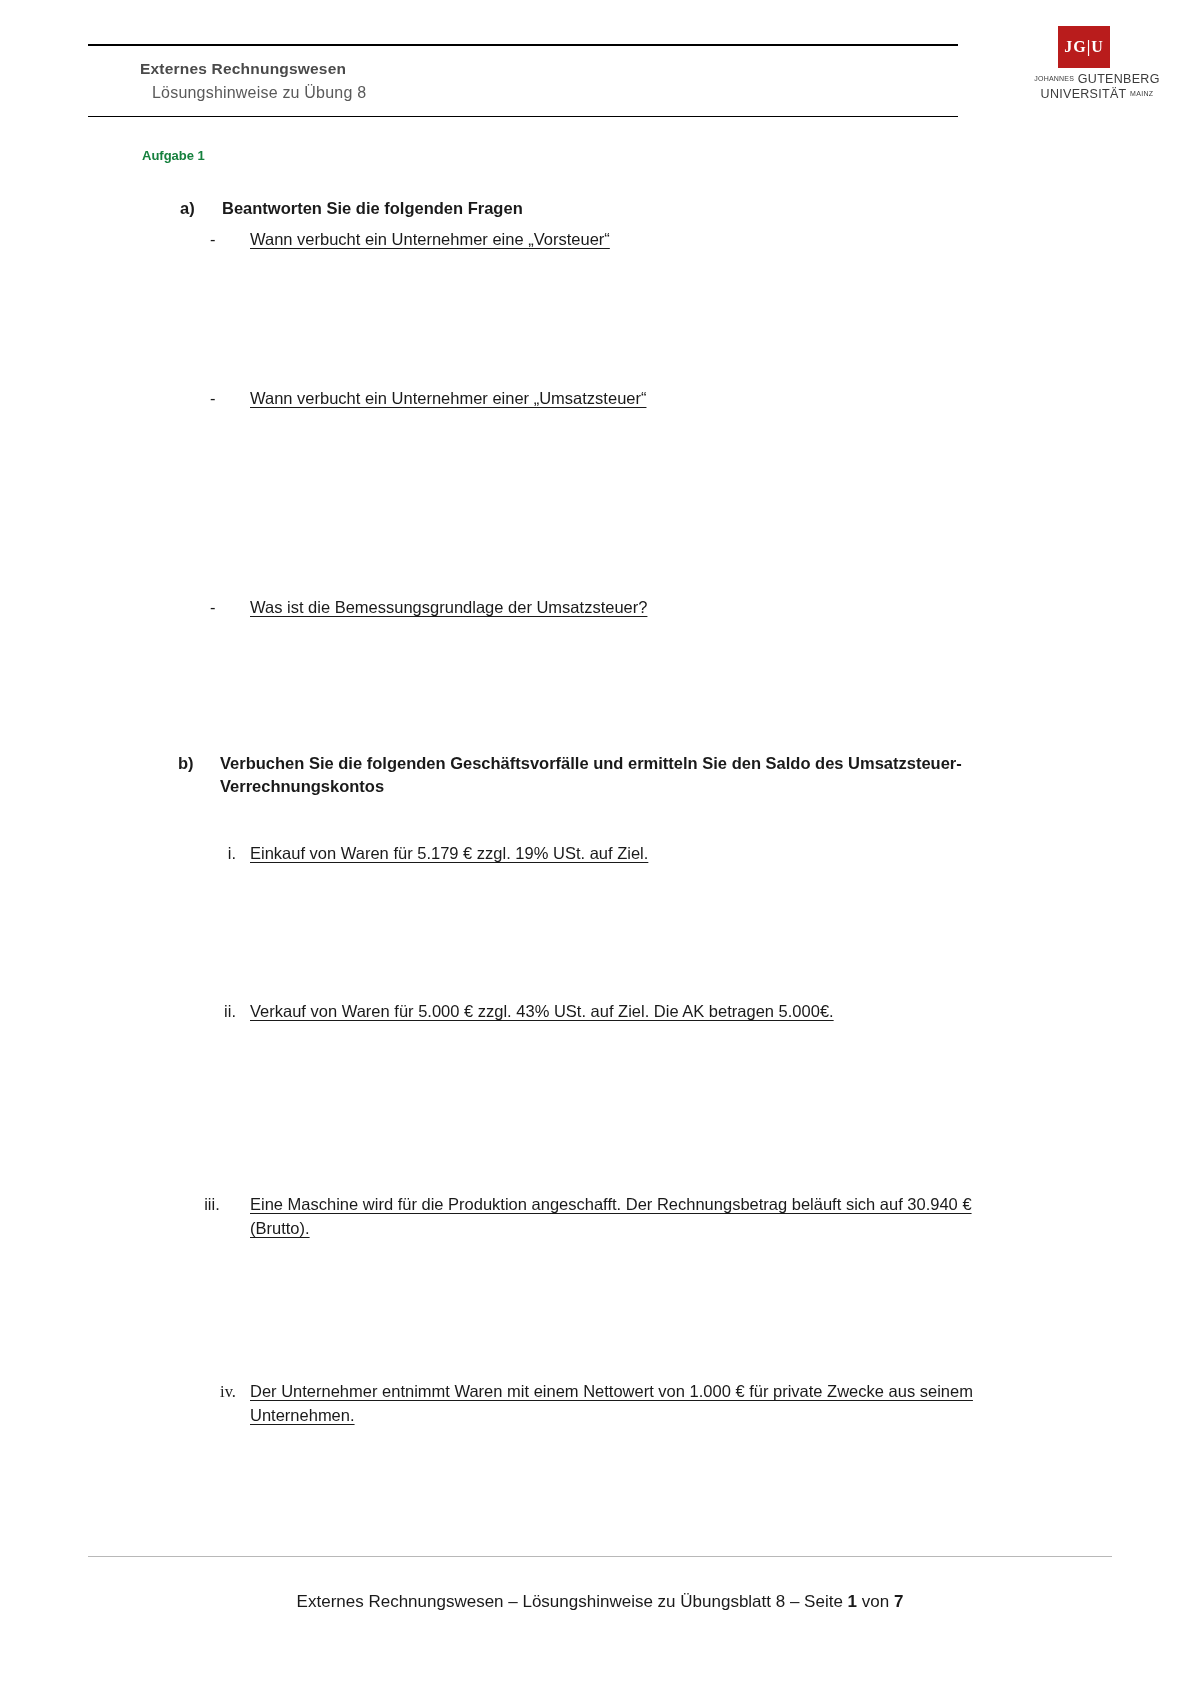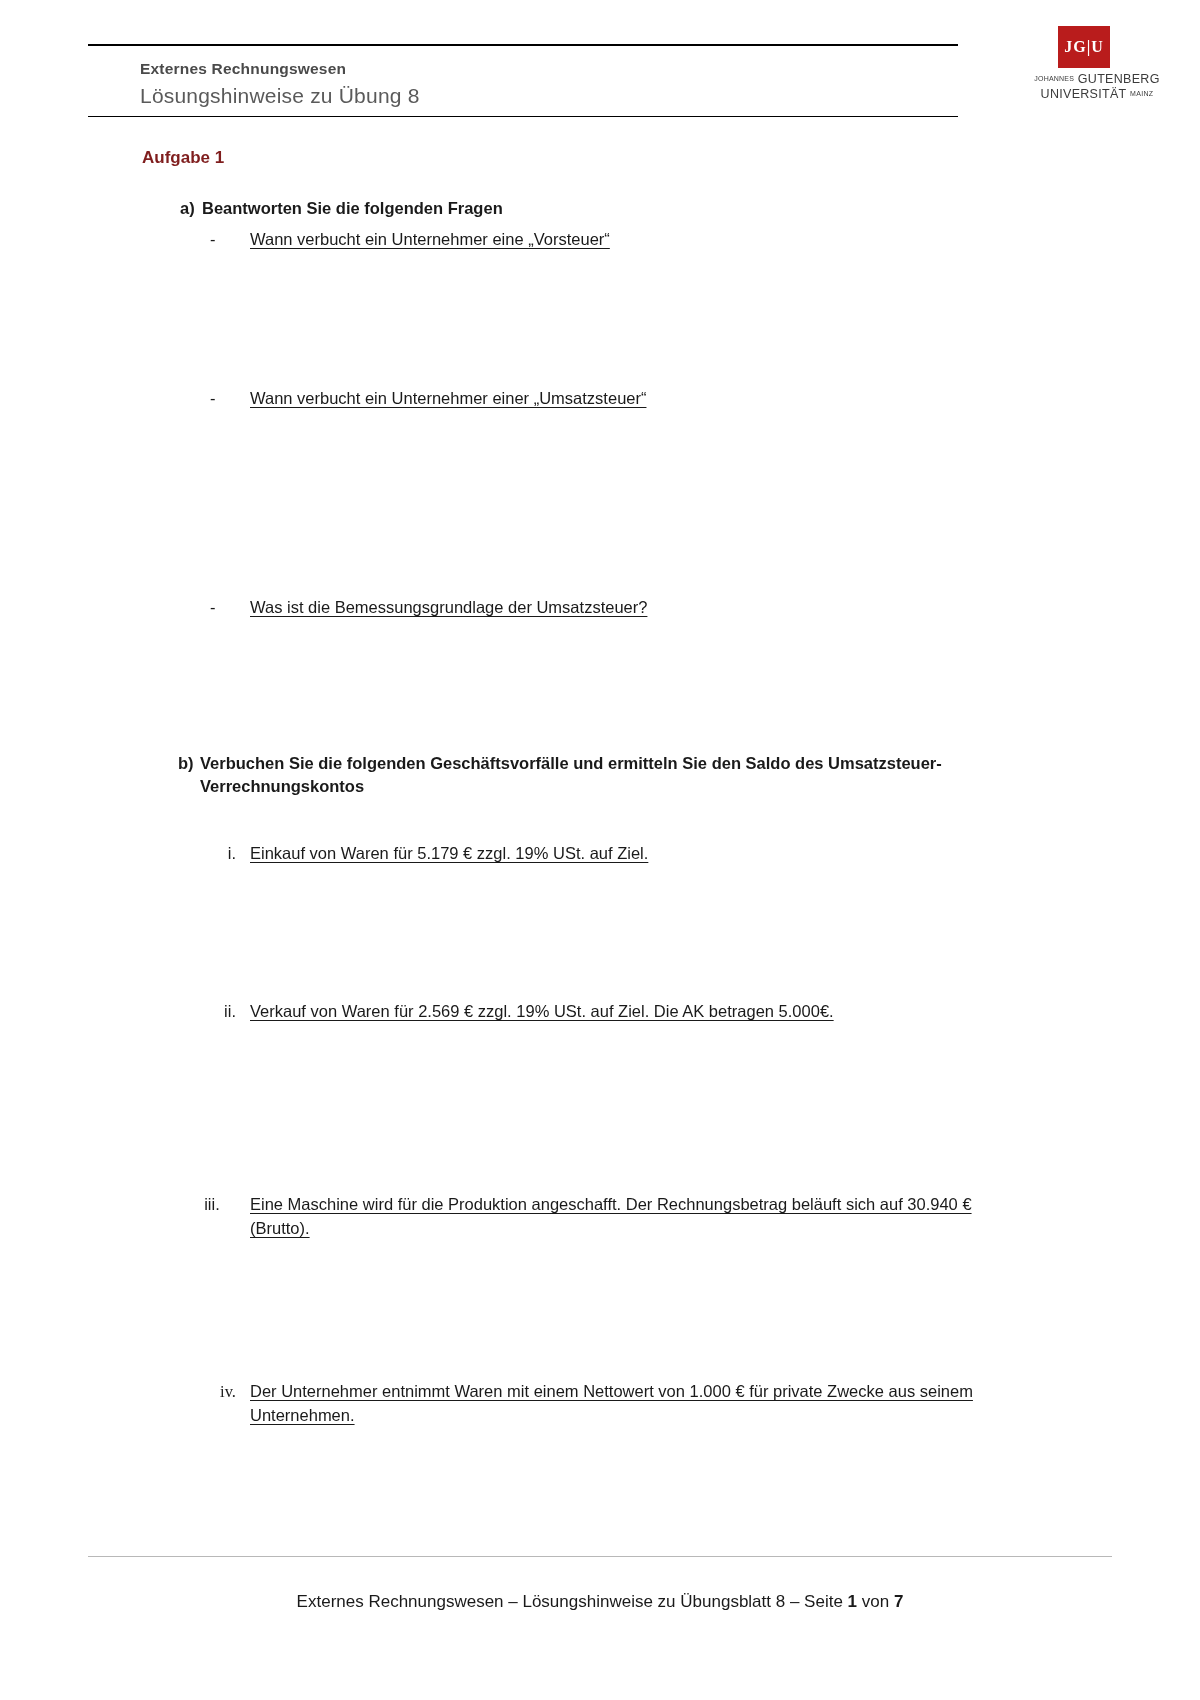--- a/index.html
+++ b/index.html
@@ -53,23 +53,23 @@
     position: absolute;
     left: 52px;
     top: 16px;
     font-size: 15.5px;
     font-weight: bold;
     color: #4a4a4a;
     letter-spacing: 0.2px;
   }
   .header-subtitle {
     position: absolute;
-    left: 52px;
+    left: 64px;
     top: 40px;
-    font-size: 21px;
+    font-size: 16px;
     font-weight: normal;
     color: #5a5a5a;
     letter-spacing: 0.2px;
     text-align: center;
   }
 
   
   .logo {
     position: absolute;
     left: 1022px;
@@ -125,40 +125,40 @@
   .logo-line2 .small {
     font-size: 7px;
     vertical-align: 2px;
   }
 
   
   .task-title {
     position: absolute;
     left: 142px;
     top: 148px;
-    font-size: 17px;
-    font-weight: bold;
-    color: #7f1d1d;
+    font-size: 13px;
+    font-weight: bold;
+    color: #15803d;
   }
 
   .part {
     position: absolute;
     font-size: 16.5px;
     font-weight: bold;
     color: #1a1a1a;
     line-height: 1.42;
   }
   .part .marker {
     position: absolute;
     left: 0;
     top: 0;
   }
   .part .ptext {
     display: block;
-    margin-left: 22px;
+    margin-left: 42px;
   }
 
   .item {
     position: absolute;
     font-size: 16.5px;
     color: #1a1a1a;
     line-height: 1.45;
   }
   .item .marker {
     position: absolute;
@@ -245,21 +245,21 @@
     <span class="ptext">Verbuchen Sie die folgenden Geschäftsvorfälle und ermitteln Sie den Saldo des Umsatzsteuer-Verrechnungskontos</span>
   </div>
 
   <div class="item" style="left:188px; top:842px; width:820px;">
     <span class="marker" style="left:0; width:48px; text-align:right;">i.</span>
     <span class="itext" style="margin-left:62px;">Einkauf von Waren für 5.179 € zzgl. 19% USt. auf Ziel.</span>
   </div>
 
   <div class="item" style="left:188px; top:1000px; width:810px;">
     <span class="marker" style="left:0; width:48px; text-align:right;">ii.</span>
-    <span class="itext" style="margin-left:62px;">Verkauf von Waren für 2.569 € zzgl. 19% USt. auf Ziel. Die AK betragen 5.000€.</span>
+    <span class="itext" style="margin-left:62px;">Verkauf von Waren für 5.000 € zzgl. 43% USt. auf Ziel. Die AK betragen 5.000€.</span>
   </div>
 
   <div class="item" style="left:188px; top:1193px; width:820px;">
     <span class="marker" style="left:0; width:48px; text-align:center;">iii.</span>
     <span class="itext" style="margin-left:62px;">Eine Maschine wird für die Produktion angeschafft. Der Rechnungsbetrag beläuft sich auf 30.940 € (Brutto).</span>
   </div>
 
   <div class="item" style="left:188px; top:1380px; width:810px;">
     <span class="marker" style="left:0; width:48px; text-align:right;font-family:Liberation Serif, serif;">iv.</span>
     <span class="itext" style="margin-left:62px;">Der Unternehmer entnimmt Waren mit einem Nettowert von 1.000 € für private Zwecke aus seinem Unternehmen.</span>

